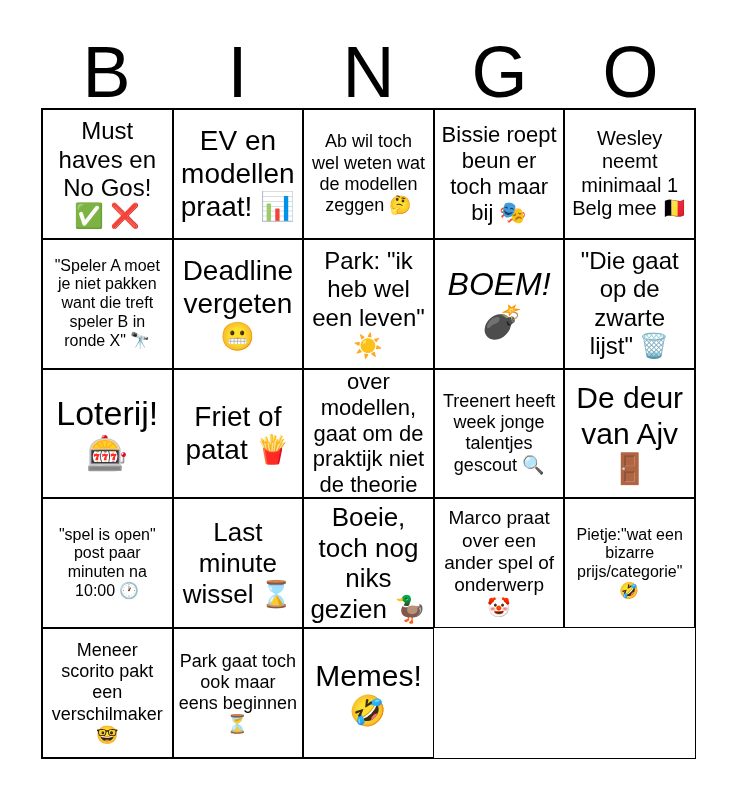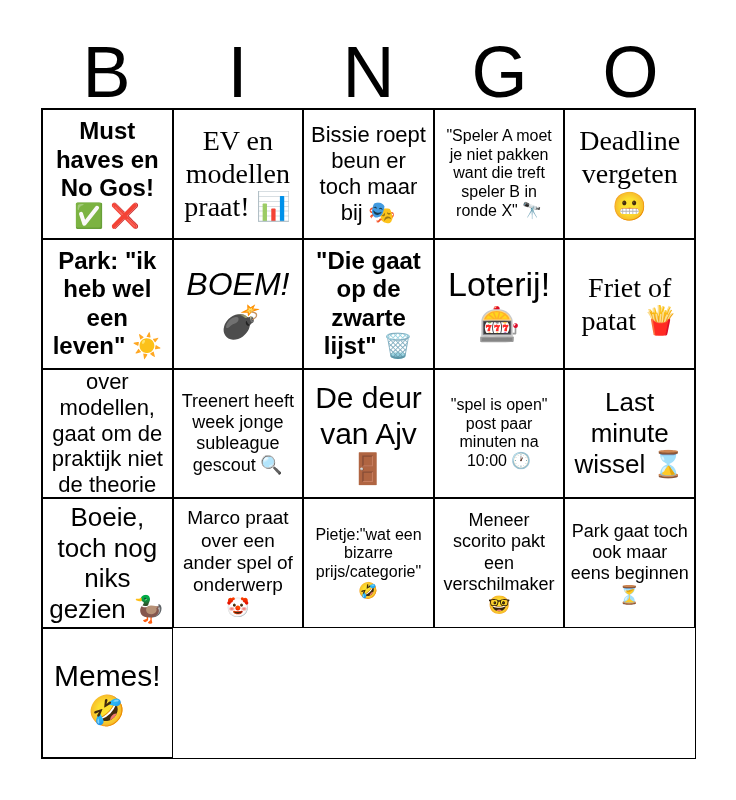--- a/index.html
+++ b/index.html
@@ -48,53 +48,55 @@
     line-height: 1.18;
     overflow: hidden;
     word-break: normal;
   }
   .fs16 { font-size: 16px; }
   .fs17 { font-size: 22px; }
   .fs18 { font-size: 18px; }
   .fs19 { font-size: 19px; }
   .fs20 { font-size: 20px; }
   .fs22 { font-size: 22px; }
-  .fs24 { font-size: 24px; font-weight: bold; }
+  .fs24 { font-size: 24px; }
   .fs26 { font-size: 26px; }
-  .fs28 { font-size: 28px; font-family: Liberation Serif, serif; }
+  .fs28 { font-size: 28px; }
   .fs30 { font-size: 30px; }
   .fs32 { font-size: 32px; font-style: italic; }
   .fs34 { font-size: 34px; }
 </style>
 </head>
 <body>
 
 <div class="bingo-title">
   <span class="letter">B</span>
   <span class="letter">I</span>
   <span class="letter">N</span>
   <span class="letter">G</span>
   <span class="letter">O</span>
 </div>
 
 <div class="bingo-grid">
   <div class="cell fs24">Must haves en No Gos! ✅ ❌</div>
   <div class="cell fs28">EV en modellen praat! 📊</div>
+  <div class="cell fs18">Ab wil toch wel weten wat de modellen zeggen 🤔</div>
   <div class="cell fs22">Bissie roept beun er toch maar bij 🎭</div>
+  <div class="cell fs20">Wesley neemt minimaal 1 Belg mee 🇧🇪</div>
 
   <div class="cell fs16">"Speler A moet je niet pakken want die treft speler B in ronde X" 🔭</div>
   <div class="cell fs28">Deadline vergeten 😬</div>
   <div class="cell fs24">Park: "ik heb wel een leven" ☀️</div>
   <div class="cell fs32">BOEM! 💣</div>
   <div class="cell fs24">"Die gaat op de zwarte lijst" 🗑️</div>
 
   <div class="cell fs34">Loterij! 🎰</div>
   <div class="cell fs28">Friet of patat 🍟</div>
   <div class="cell fs17">Geklaag over modellen, gaat om de praktijk niet de theorie 😡</div>
-  <div class="cell fs18">Treenert heeft week jonge subleague gescout 🔍</div>
+  <div class="cell fs18">Treenert heeft week jonge talentjes gescout 🔍</div>
 
   <div class="cell fs30">De deur van Ajv 🚪</div>
   <div class="cell fs16">"spel is open" post paar minuten na 10:00 🕐</div>
   <div class="cell fs26">Last minute wissel ⌛</div>
   <div class="cell fs26">Boeie, toch nog niks gezien 🦆</div>
   <div class="cell fs19">Marco praat over een ander spel of onderwerp 🤡</div>
 
   <div class="cell fs16">Pietje:"wat een bizarre prijs/categorie" 🤣</div>
   <div class="cell fs18">Meneer scorito pakt een verschilmaker 🤓</div>
   <div class="cell fs18">Park gaat toch ook maar eens beginnen ⏳</div>

